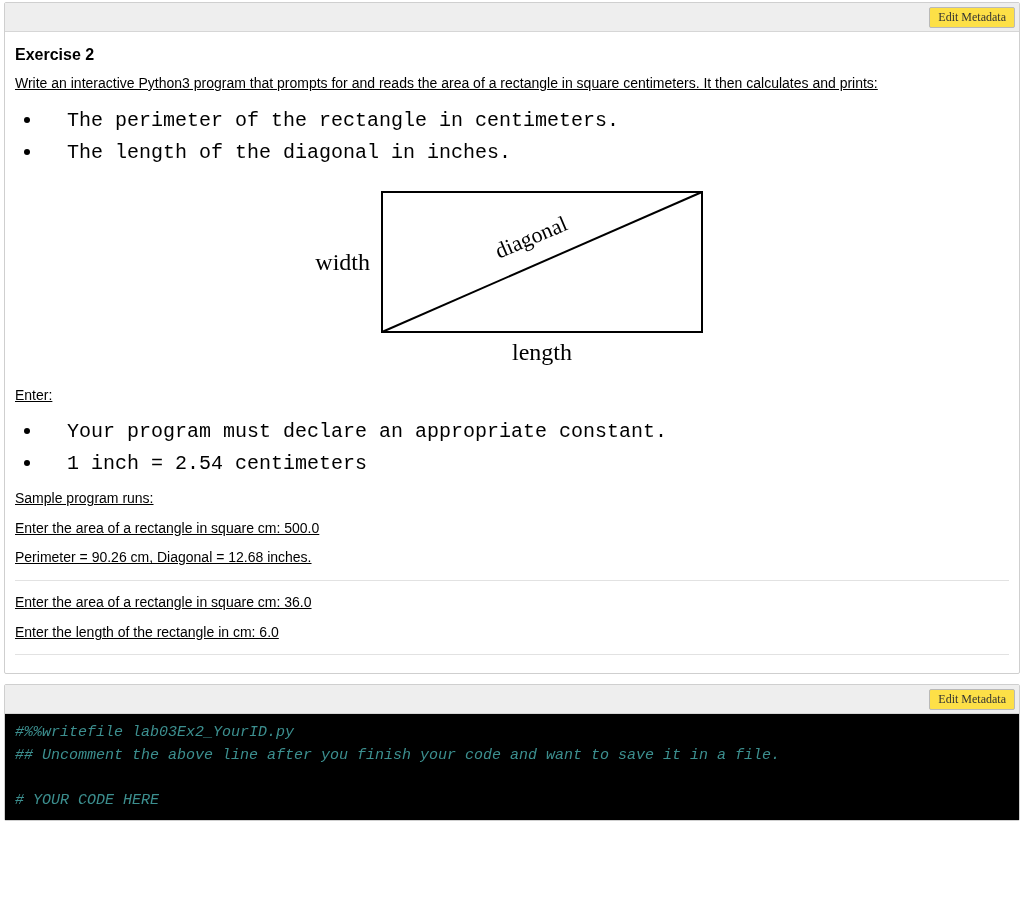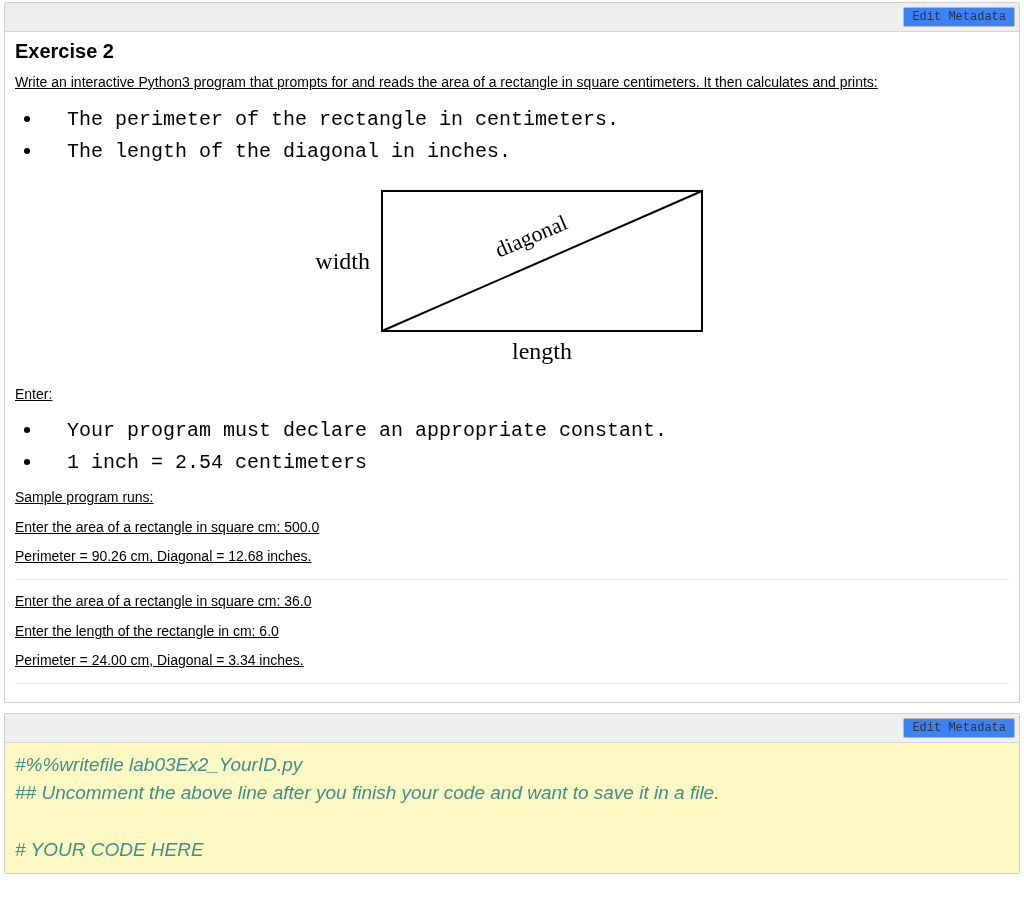--- a/index.html
+++ b/index.html
@@ -22,34 +22,34 @@
     border-bottom: 1px solid #d6d6d6;
     height: 28px;
     display: flex;
     justify-content: flex-end;
     align-items: center;
     padding: 0 4px;
   }
   .edit-meta-btn {
     font-size: 12px;
     padding: 2px 8px;
-    background: #3b82f6;
+    background: #fde047;
     border: 1px solid #b9b9b9;
     border-radius: 2px;
     cursor: pointer;
-    font-family: Liberation Mono, monospace;
+    font-family: Liberation Serif, serif;
     color: #333;
   }
   .cell-body {
     padding: 8px 10px 6px 10px;
   }
   h3.ex-title {
-    font-size: 20px;
+    font-size: 16px;
     font-weight: bold;
-    margin: 0 0 10px 0;
+    margin: 6px 0 10px 0;
   }
   p { margin: 6px 0 10px 0; line-height: 1.4; text-decoration: underline; }
   ul.mono-list {
     margin: 4px 0 10px 0;
     padding-left: 28px;
   }
   ul.mono-list li {
     font-family: "Courier New", Courier, monospace;
     font-size: 20px;
     padding: 1px 0 1px 24px;
@@ -68,24 +68,24 @@
     margin: 12px 0;
   }
   
   .code-cell-wrap {
     border: 1px solid #cfcfcf;
     border-radius: 2px;
     margin: 0 4px 4px 4px;
     background: #ffffff;
   }
   .code-area {
-    background: #fef9c3;
+    background: #000000;
     padding: 8px 10px;
-    font-family: Liberation Sans, sans-serif;
-    font-size: 19px;
+    font-family: Liberation Mono, monospace;
+    font-size: 15px;
     line-height: 1.5;
     white-space: pre;
   }
   .cm-comment { color: #3c8f8f; font-style: italic; }
 </style>
 </head>
 <body>
 
 <div class="cell-wrap">
   <div class="cell-toolbar">
@@ -126,21 +126,20 @@
 
     <p>Sample program runs:</p>
 
     <p>Enter the area of a rectangle in square cm: 500.0</p>
     <p>Perimeter = 90.26 cm, Diagonal = 12.68 inches.</p>
 
     <hr class="sep">
 
     <p>Enter the area of a rectangle in square cm: 36.0</p>
     <p>Enter the length of the rectangle in cm: 6.0</p>
-    <p>Perimeter = 24.00 cm, Diagonal = 3.34 inches.</p>
 
     <hr class="sep">
   </div>
 </div>
 
 <div class="code-cell-wrap">
   <div class="cell-toolbar">
     <button class="edit-meta-btn">Edit Metadata</button>
   </div>
   <div class="code-area"><span class="cm-comment">#%%writefile lab03Ex2_YourID.py</span>

